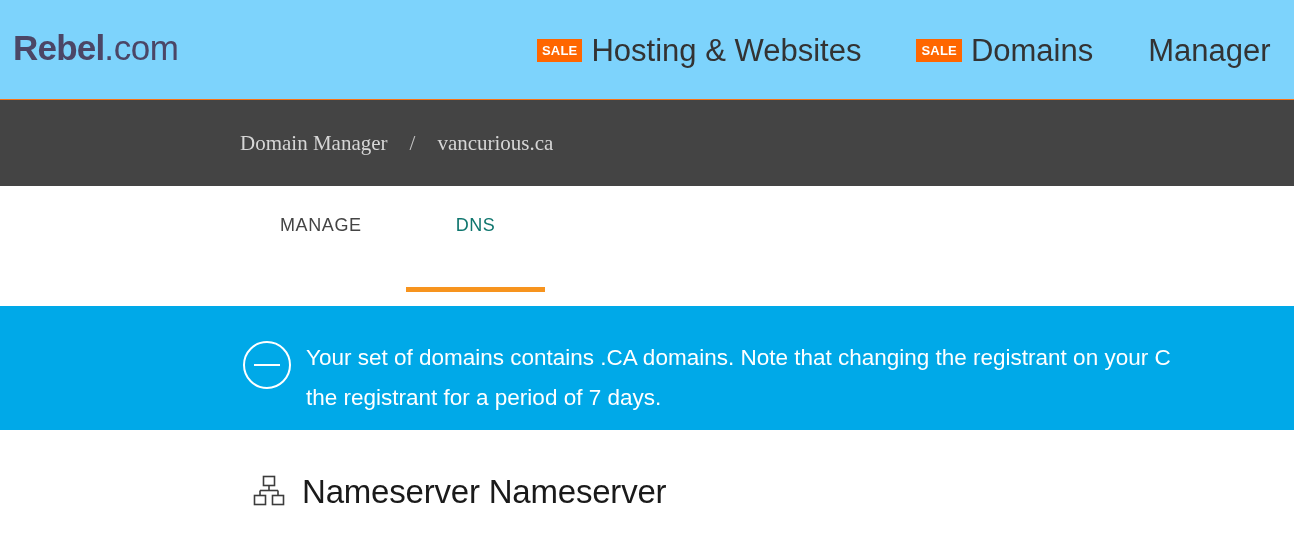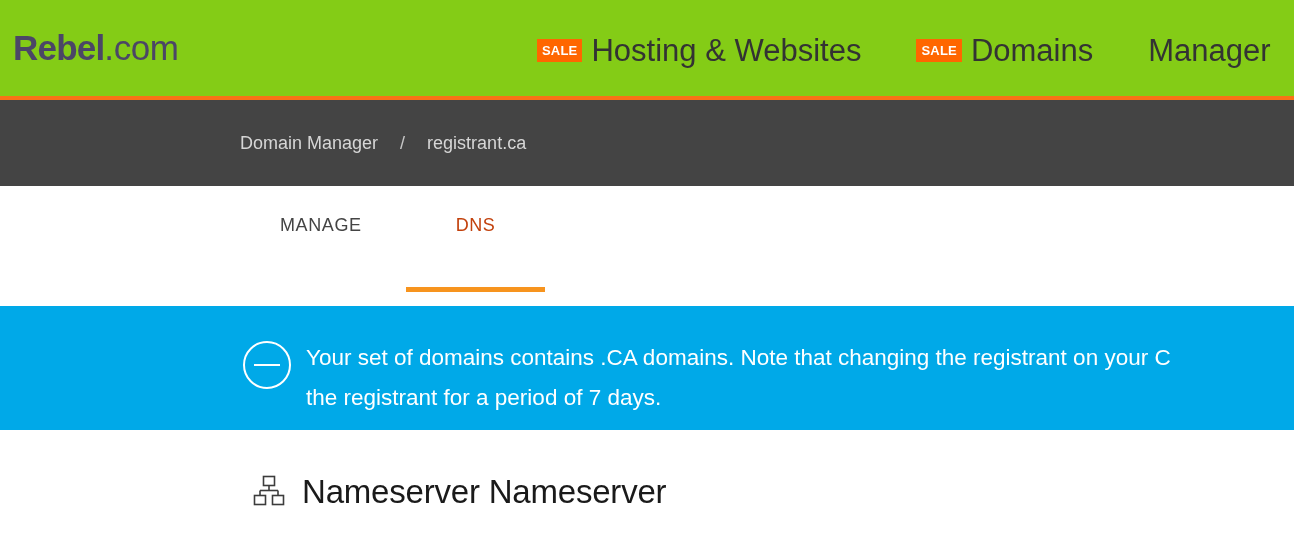--- a/index.html
+++ b/index.html
@@ -12,22 +12,22 @@
     overflow: hidden;
     background: #ffffff;
     font-family: "Liberation Sans", sans-serif;
     -webkit-font-smoothing: antialiased;
   }
 
   
   .site-header {
     position: relative;
     height: 100px;
-    background: #84cc16;
-    border-bottom: 4px solid #f97316;
+    background: #7dd3fc;
+    border-bottom: 1px solid #f97316;
     box-sizing: border-box;
   }
   .brand-logo {
     position: absolute;
     left: 13px;
     top: 26px;
     font-size: 35px;
     line-height: 44px;
     letter-spacing: -0.8px;
     color: #4b4666;
@@ -81,23 +81,24 @@
   .breadcrumb-bar {
     height: 86px;
     background: #444444;
     display: flex;
     align-items: center;
   }
   .breadcrumb {
     margin-left: 240px;
     display: flex;
     align-items: center;
-    font-size: 18px;
+    font-size: 21px;
     color: #d6d6d6;
     white-space: nowrap;
+    font-family: Liberation Serif, serif;
   }
   .crumb-link {
     color: #d6d6d6;
     cursor: pointer;
   }
   .crumb-sep {
     margin: 0 22px;
     color: #c7c7c7;
   }
   .crumb-current {
@@ -118,21 +119,21 @@
     position: relative;
     padding-top: 29px;
     margin-right: 94px;
     font-size: 18px;
     letter-spacing: 0.6px;
     color: #444444;
     cursor: pointer;
     height: 120px;
     box-sizing: border-box;
   }
-  .tab.active { color: #c2410c; text-align: right; }
+  .tab.active { color: #0f766e; text-align: right; }
   .tab .tab-underline {
     position: absolute;
     left: -50px;
     right: -50px;
     bottom: 14px;
     height: 5px;
     background: #f7941e;
   }
 
   
@@ -227,21 +228,21 @@
       <span class="nav-label">E</span>
     </div>
 
   </nav>
 </div>
 
 <div class="breadcrumb-bar">
   <div class="breadcrumb">
     <span class="crumb-link">Domain Manager</span>
     <span class="crumb-sep">/</span>
-    <span class="crumb-current">registrant.ca</span>
+    <span class="crumb-current">vancurious.ca</span>
   </div>
 </div>
 
 <div class="tab-strip">
   <div class="tab">
     <span>MANAGE</span>
   </div>
   <div class="tab active">
     <span>DNS</span>
     <span class="tab-underline"></span>

